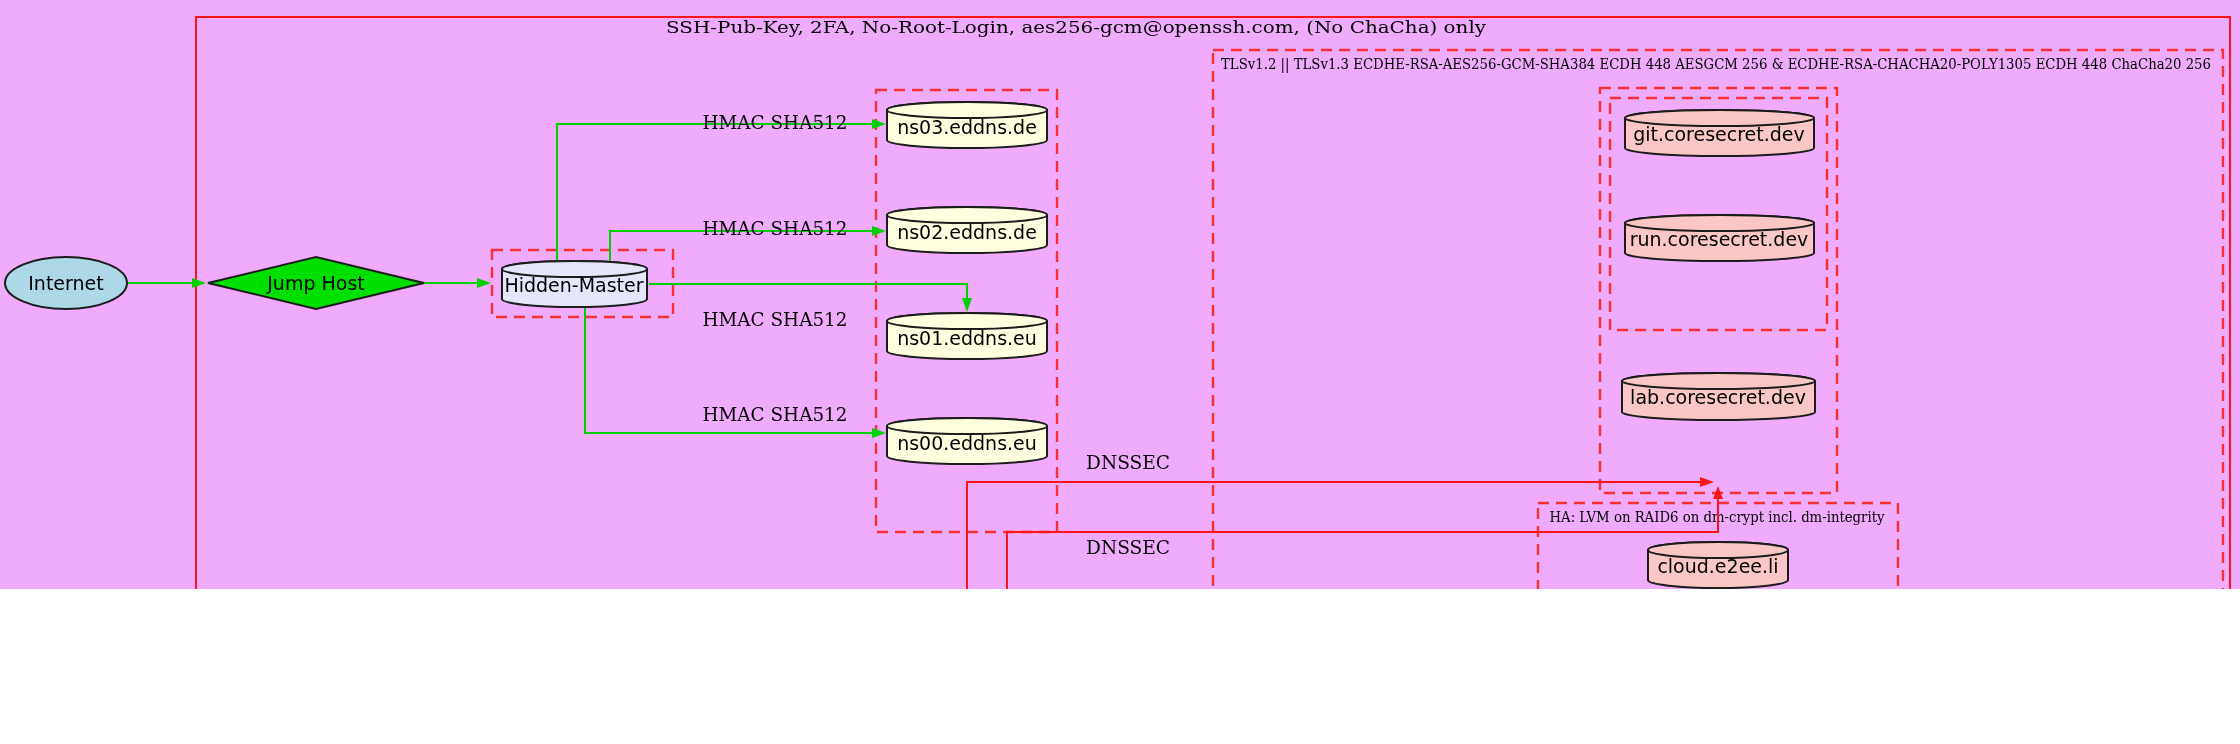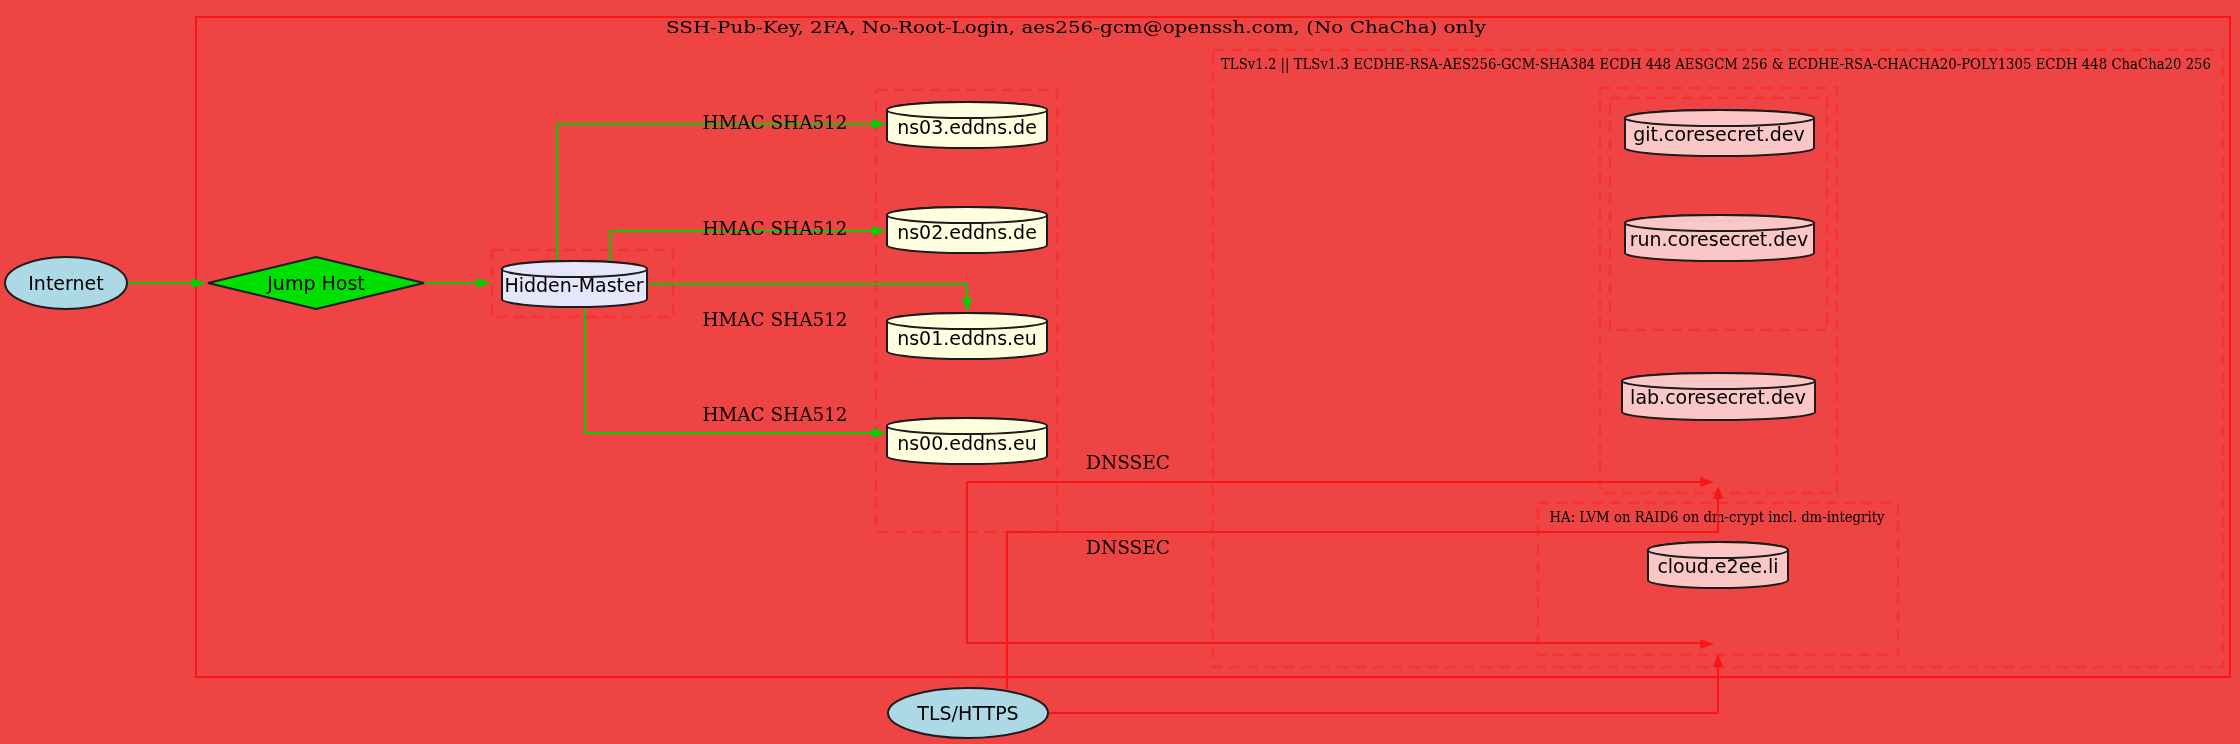--- a/index.html
+++ b/index.html
@@ -1,16 +1,16 @@
 <!DOCTYPE html>
 <html><head>
 <meta charset="utf-8">
 <style>
   html,body{margin:0;padding:0;background:#ffffff;}
-  #stage{position:relative;width:2240px;height:744px;background:#ef4444;overflow:hidden;}
+  #stage{position:relative;width:2240px;height:589px;background:#f0abfc;overflow:hidden;}
   svg{position:absolute;left:0;top:0;}
   text{fill:#000000;}
   .node-label{font-family:"DejaVu Sans", sans-serif;font-size:19px;text-anchor:middle;}
   .edge-label{font-family:"DejaVu Serif", serif;font-size:19px;text-anchor:middle;}
   .cluster-label{font-family:"DejaVu Serif", serif;text-anchor:middle;}
   .cluster-dashed{fill:none;stroke:#f83030;stroke-width:2.4;stroke-dasharray:11 7;}
   .cluster-solid{fill:none;stroke:#f81616;stroke-width:2;}
   .gline{fill:none;stroke:#00cf00;stroke-width:2;}
   .rline{fill:none;stroke:#f81616;stroke-width:2;}
   .ghead{fill:#00cf00;stroke:none;}

